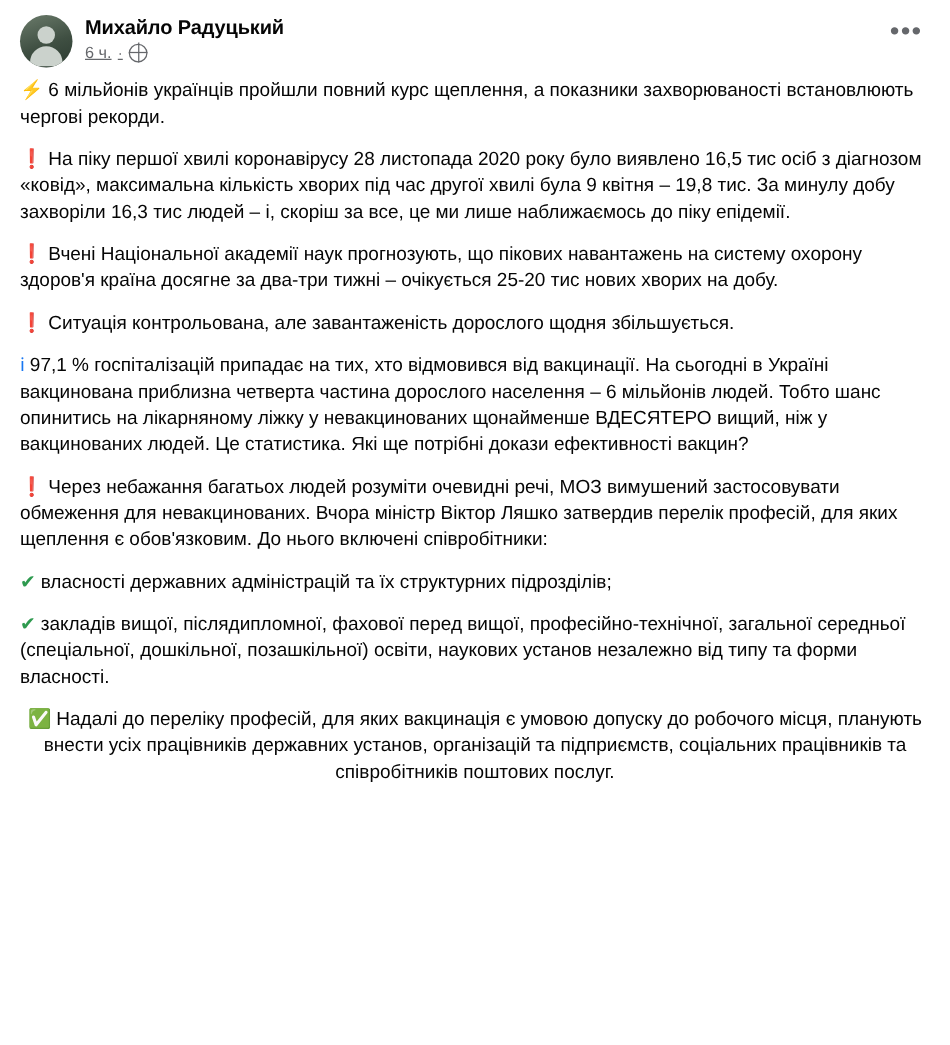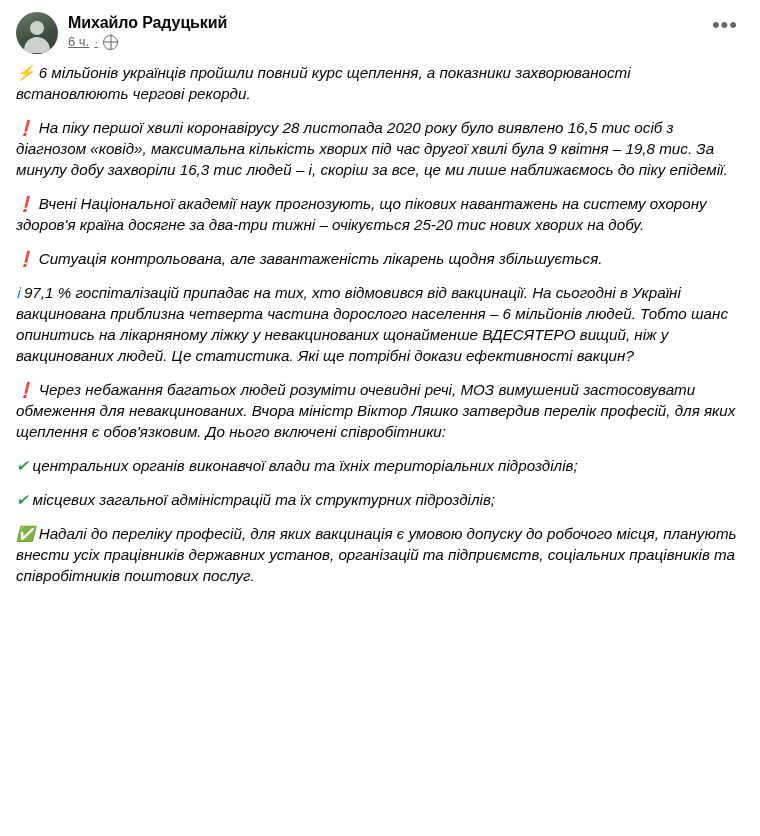--- a/index.html
+++ b/index.html
@@ -121,23 +121,22 @@
   }
   .post-body {
     padding: 2px 0 10px 0;
     font-size: 15.2px;
     line-height: 21px;
     color: #050505;
   }
   .para {
     margin: 0 0 13px 0;
     white-space: normal;
-    font-style: italic;
-  }
-  .para:last-child { margin-bottom: 0; }
+  }
+  .para:last-child { margin-bottom: 0; text-align: center; }
   .bullet-icon {
     display: inline-block;
     margin-right: 4px;
     font-size: 15px;
     vertical-align: baseline;
   }
   .ic-zap { color: #f5b301; }
   .ic-excl { color: #e23b2e; }
   .ic-info { color: #1877f2; }
   .ic-check { color: #2e9a4f; }
@@ -173,40 +172,40 @@
 
     <p class="para">
       <span class="bullet-icon ic-excl">❗</span><span>На піку першої хвилі коронавірусу 28 листопада 2020 року було виявлено 16,5 тис осіб з діагнозом «ковід», максимальна кількість хворих під час другої хвилі була 9 квітня – 19,8 тис. За минулу добу захворіли 16,3 тис людей – і, скоріш за все, це ми лише наближаємось до піку епідемії.</span>
     </p>
 
     <p class="para">
       <span class="bullet-icon ic-excl">❗</span><span>Вчені Національної академії наук прогнозують, що пікових навантажень на систему охорону здоров'я країна досягне за два-три тижні – очікується 25-20 тис нових хворих на добу.</span>
     </p>
 
     <p class="para">
-      <span class="bullet-icon ic-excl">❗</span><span>Ситуація контрольована, але завантаженість лікарень щодня збільшується.</span>
+      <span class="bullet-icon ic-excl">❗</span><span>Ситуація контрольована, але завантаженість дорослого щодня збільшується.</span>
     </p>
 
     <p class="para">
       <span class="bullet-icon ic-info">ℹ</span><span>97,1 % госпіталізацій припадає на тих, хто відмовився від вакцинації. На сьогодні в Україні вакцинована приблизна четверта частина дорослого населення – 6 мільйонів людей. Тобто шанс опинитись на лікарняному ліжку у невакцинованих щонайменше ВДЕСЯТЕРО вищий, ніж у вакцинованих людей. Це статистика. Які ще потрібні докази ефективності вакцин?</span>
     </p>
 
 
     <p class="para">
       <span class="bullet-icon ic-excl">❗</span><span>Через небажання багатьох людей розуміти очевидні речі, МОЗ вимушений застосовувати обмеження для невакцинованих. Вчора міністр Віктор Ляшко затвердив перелік професій, для яких щеплення є обов'язковим. До нього включені співробітники:</span>
     </p>
 
-    <p class="para">
-      <span class="bullet-icon ic-check">✔</span><span>центральних органів виконавчої влади та їхніх територіальних підрозділів;</span>
-    </p>
-
-    <p class="para">
-      <span class="bullet-icon ic-check">✔</span><span>місцевих загальної адміністрацій та їх структурних підрозділів;</span>
-    </p>
-
+
+    <p class="para">
+      <span class="bullet-icon ic-check">✔</span><span>власності державних адміністрацій та їх структурних підрозділів;</span>
+    </p>
+
+    <p class="para">
+      <span class="bullet-icon ic-check">✔</span><span>закладів вищої, післядипломної, фахової перед вищої, професійно-технічної, загальної середньої (спеціальної, дошкільної, позашкільної) освіти, наукових установ незалежно від типу та форми власності.</span>
+    </p>
 
 
     <p class="para">
       <span class="bullet-icon ic-green-box">✅</span><span>Надалі до переліку професій, для яких вакцинація є умовою допуску до робочого місця, планують внести усіх працівників державних установ, організацій та підприємств, соціальних працівників та співробітників поштових послуг.</span>
     </p>
 
   </div>
 </div>
 
 </body></html>

